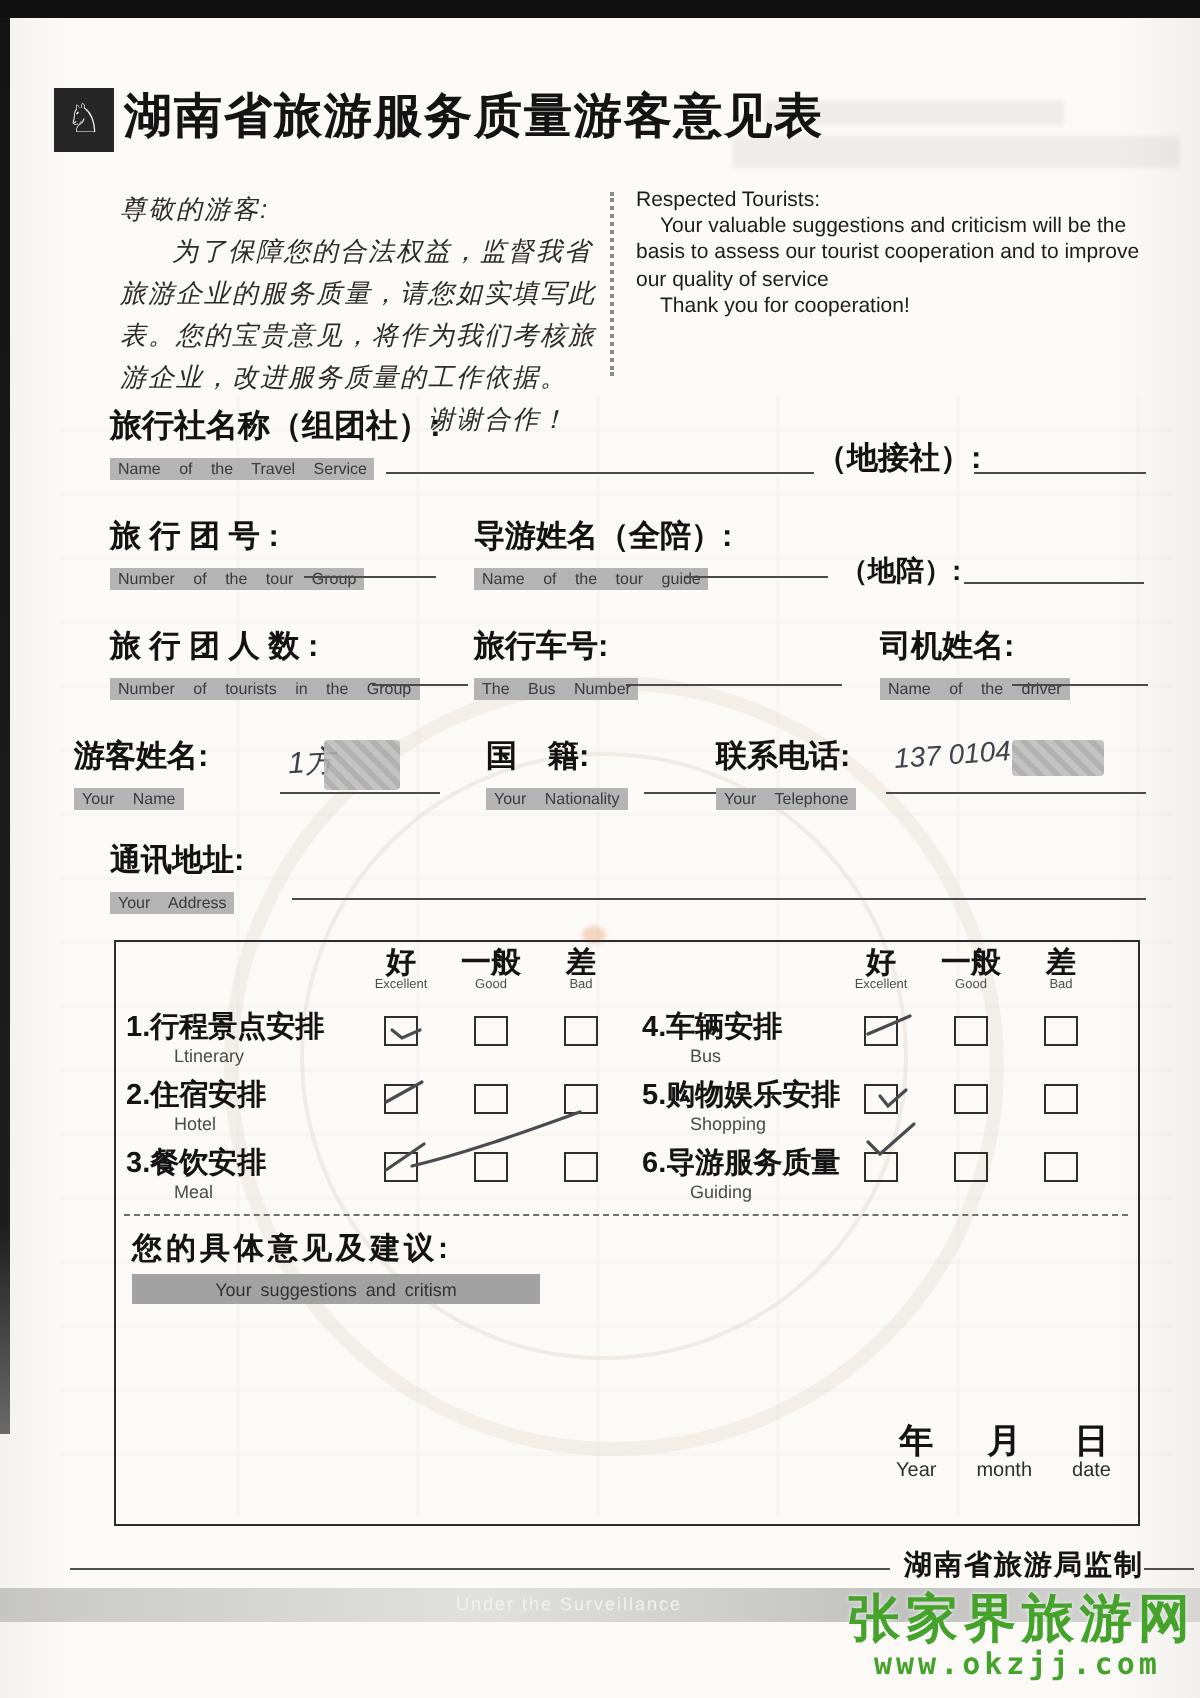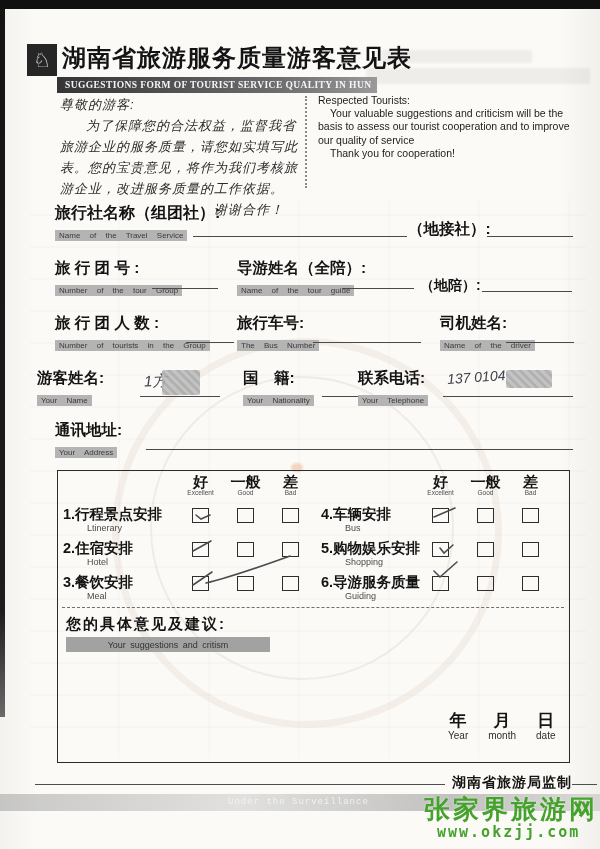--- a/index.html
+++ b/index.html
@@ -68,21 +68,21 @@
   .date-group{left:448px;top:712px;display:flex;gap:20px;}
   .date-item{text-align:center;}
   .date-item .dcn{display:block;font-weight:bold;font-size:17px;line-height:18px;}
   .date-item .den{display:block;font-size:10px;color:#2e2e2e;line-height:12px;}
   
   .issuer{left:452px;top:774px;font-weight:bold;font-size:14px;letter-spacing:1px;}
   .rule-l{left:35px;top:784px;width:410px;border-top:1.6px solid #4e4e4e;}
   .rule-r{left:572px;top:784px;width:25px;border-top:1.6px solid #4e4e4e;}
   .gray-bar{left:0;top:794px;width:600px;height:17px;
     background:linear-gradient(90deg,#a7a7a7,#cfcfcf 40%,#9b9b9b 75%,#c4c4c4);opacity:.6;}
-  .surv{left:228px;top:797px;font-size:9px;color:#f4f4f4;letter-spacing:1px;opacity:.9;font-family:Liberation Mono, monospace;}
+  .surv{left:228px;top:797px;font-size:9px;color:#f4f4f4;letter-spacing:1px;opacity:.9;}
   .wm-site{left:424px;top:792px;font-size:26px;font-weight:bold;letter-spacing:3px;
     font-family:"Liberation Serif","DejaVu Serif",serif;
     text-shadow:0 0 2px rgba(255,255,255,.8);white-space:nowrap;}
   .wm-url{left:437px;top:823px;font-size:15px;font-weight:bold;letter-spacing:2px;
     font-family:"DejaVu Sans Mono",monospace;text-shadow:0 0 2px rgba(255,255,255,.8);}
   .marks{left:0;top:0;width:600px;height:849px;pointer-events:none;}
 </style>
 </head>
 <body>
 
@@ -95,23 +95,20 @@
   <div class="abs ghost-bar" style="left:382px;top:50px;width:150px;height:13px;"></div>
   <div class="abs ghost-bar" style="left:366px;top:68px;width:224px;height:16px;"></div>
   <div class="abs ghost-circle gc1"></div>
   <div class="abs ghost-circle gc2"></div>
   <div class="abs gdot"></div>
 
   <div class="abs logo-box">
       <span>♘</span>
     </div>
   <div class="abs title">湖南省旅游服务质量游客意见表</div>
-  <div class="abs subtitle-bar">
-    <span>SUGGESTIONS FORM OF TOURIST SERVICE QUALITY IN HUN</span>
-  </div>
 
   <div class="abs intro-cn">
     <div>尊敬的游客:</div>
     <div class="ind">为了保障您的合法权益，监督我省</div>
     <div>旅游企业的服务质量，请您如实填写此</div>
     <div>表。您的宝贵意见，将作为我们考核旅</div>
     <div>游企业，改进服务质量的工作依据。</div>
     <div class="closing">谢谢合作！</div>
   </div>
   <div class="abs divider-dotted"></div>

